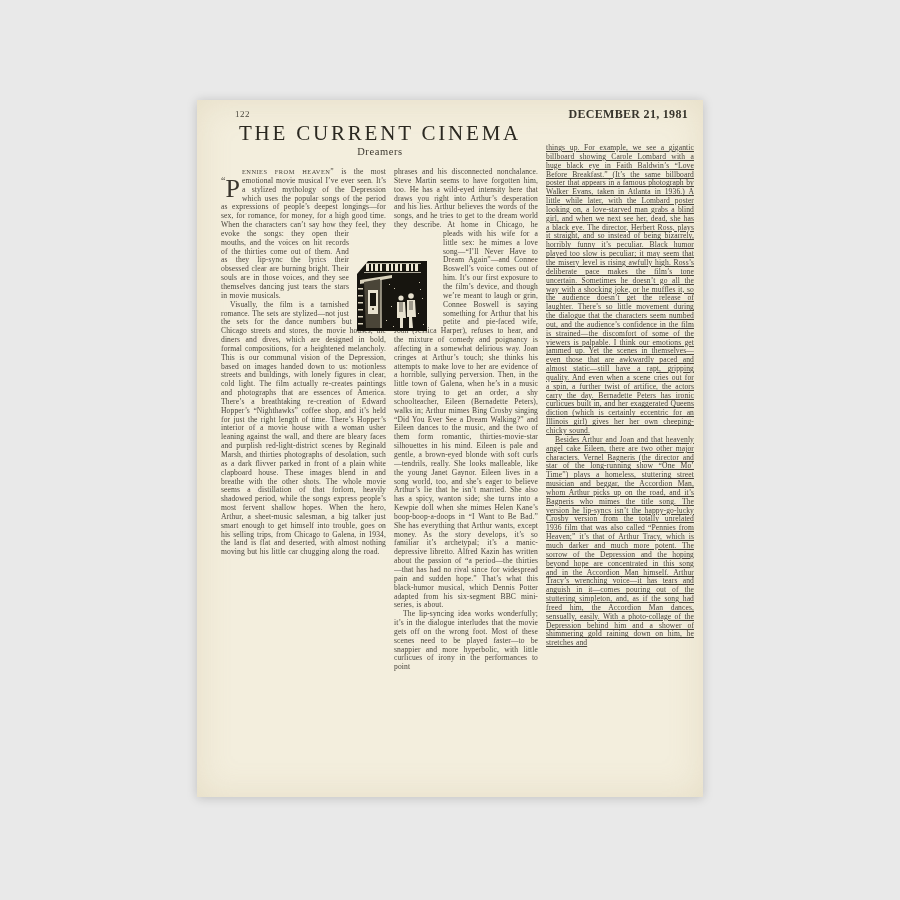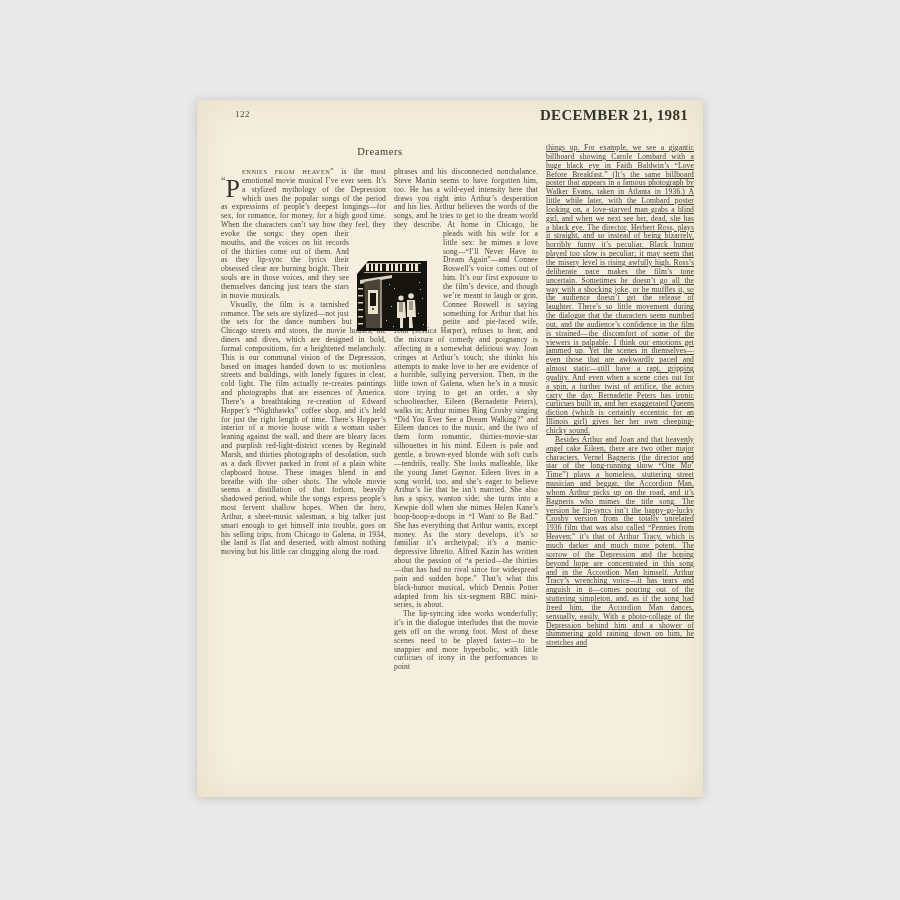--- a/index.html
+++ b/index.html
@@ -2,21 +2,21 @@
 <html><head>
 <meta charset="utf-8">
 <style>
   html,body{margin:0;padding:0;background:#e9e9e9;}
   .canvas{position:relative;width:900px;height:900px;background:#e9e9e9;overflow:hidden;
           font-family:"Liberation Serif","DejaVu Serif",serif;}
   .page{position:absolute;left:197px;top:100px;width:506px;height:697px;background:#f3eedd;
         border-radius:0;
         box-shadow:0 1px 10px rgba(0,0,0,0.18), inset 0 0 34px rgba(186,166,118,0.22);}
   .folio-left{position:absolute;left:38px;top:9px;font-size:9px;color:#4a463c;letter-spacing:0.5px;}
-  .folio-right{position:absolute;right:15px;top:7px;font-size:15px;font-weight:bold;
+  .folio-right{position:absolute;right:15px;top:7px;font-size:12px;font-weight:bold;
                letter-spacing:0.3px;color:#37342c;}
   .title{position:absolute;left:24px;top:21px;width:318px;text-align:center;font-size:21px;
          letter-spacing:2.8px;color:#2b2921;white-space:nowrap;}
   .subtitle{position:absolute;left:24px;top:46px;width:318px;text-align:center;
             font-size:10.5px;letter-spacing:0.6px;color:#3c382f;}
   .col{position:absolute;text-align:justify;font-size:7.6px;line-height:8.85px;color:#46423a;
        letter-spacing:0.1px;word-spacing:0.45px;overflow:hidden;}
   .col1{left:24px;top:68px;width:165px;height:610px;}
   .col2{left:197px;top:68px;width:144px;height:610px;}
   .col3{left:349px;top:44px;width:148px;height:652px;text-decoration:underline;}
@@ -30,20 +30,21 @@
   .illus{position:absolute;left:159px;top:158px;width:72px;height:75px;}
 </style>
 </head>
 <body>
 
 <div class="canvas">
   <div class="page">
 
     <div class="folio-left">122</div>
     <div class="folio-right">DECEMBER 21, 1981</div>
+    <div class="title">THE CURRENT CINEMA</div>
     <div class="subtitle">Dreamers</div>
 
     <div class="col col1">
       <p class="para"><span class="dcfloat"><span class="dc-quote">“</span><span>P</span></span><span class="sc">ENNIES FROM HEAVEN</span><span>” is the most emotional movie musical I’ve ever seen. It’s a stylized mythology of the Depression which uses the popular songs of the period as expressions of people’s deepest longings—for sex, for romance, for money, for a high good time. When the characters can’t say how they feel,</span>
         <span class="cutout-r"></span>
         <span>they evoke the songs: they open their mouths, and the voices on hit records of the thirties come out of them. And as they lip-sync the lyrics their obsessed clear are burning bright. Their souls are in those voices, and they</span>
         <span>see themselves dancing just tears the stars in movie musicals.</span></p>
       <p class="para indent">Visually, the film is a tarnished romance. The sets are stylized—not just the sets for the dance numbers but also the Chicago streets and stores, the movie houses, the diners and dives, which are designed in bold, formal compositions, for a heightened melancholy. This is our communal vision of the Depression, based on images handed down to us: motionless streets and buildings, with lonely figures in clear, cold light. The film actually re-creates paintings and photographs that are essences of America. There’s a breathtaking re-creation of Edward Hopper’s “Nighthawks” coffee shop, and it’s held for just the right length of time. There’s Hopper’s interior of a movie house with a woman usher leaning against the wall, and there are bleary faces and purplish red-light-district scenes by Reginald Marsh, and thirties photographs of desolation, such as a dark flivver parked in front of a plain white clapboard house. These images blend in and breathe with the other shots. The whole movie seems a distillation of that forlorn, heavily shadowed period, while the songs express people’s most fervent shallow hopes. When the hero, Arthur, a sheet-music salesman, a big talker just smart enough to get himself into trouble, goes on his selling trips, from Chicago to Galena, in 1934, the land is flat and deserted, with almost nothing moving but his little car chugging along the road.</p>
     </div>
 

